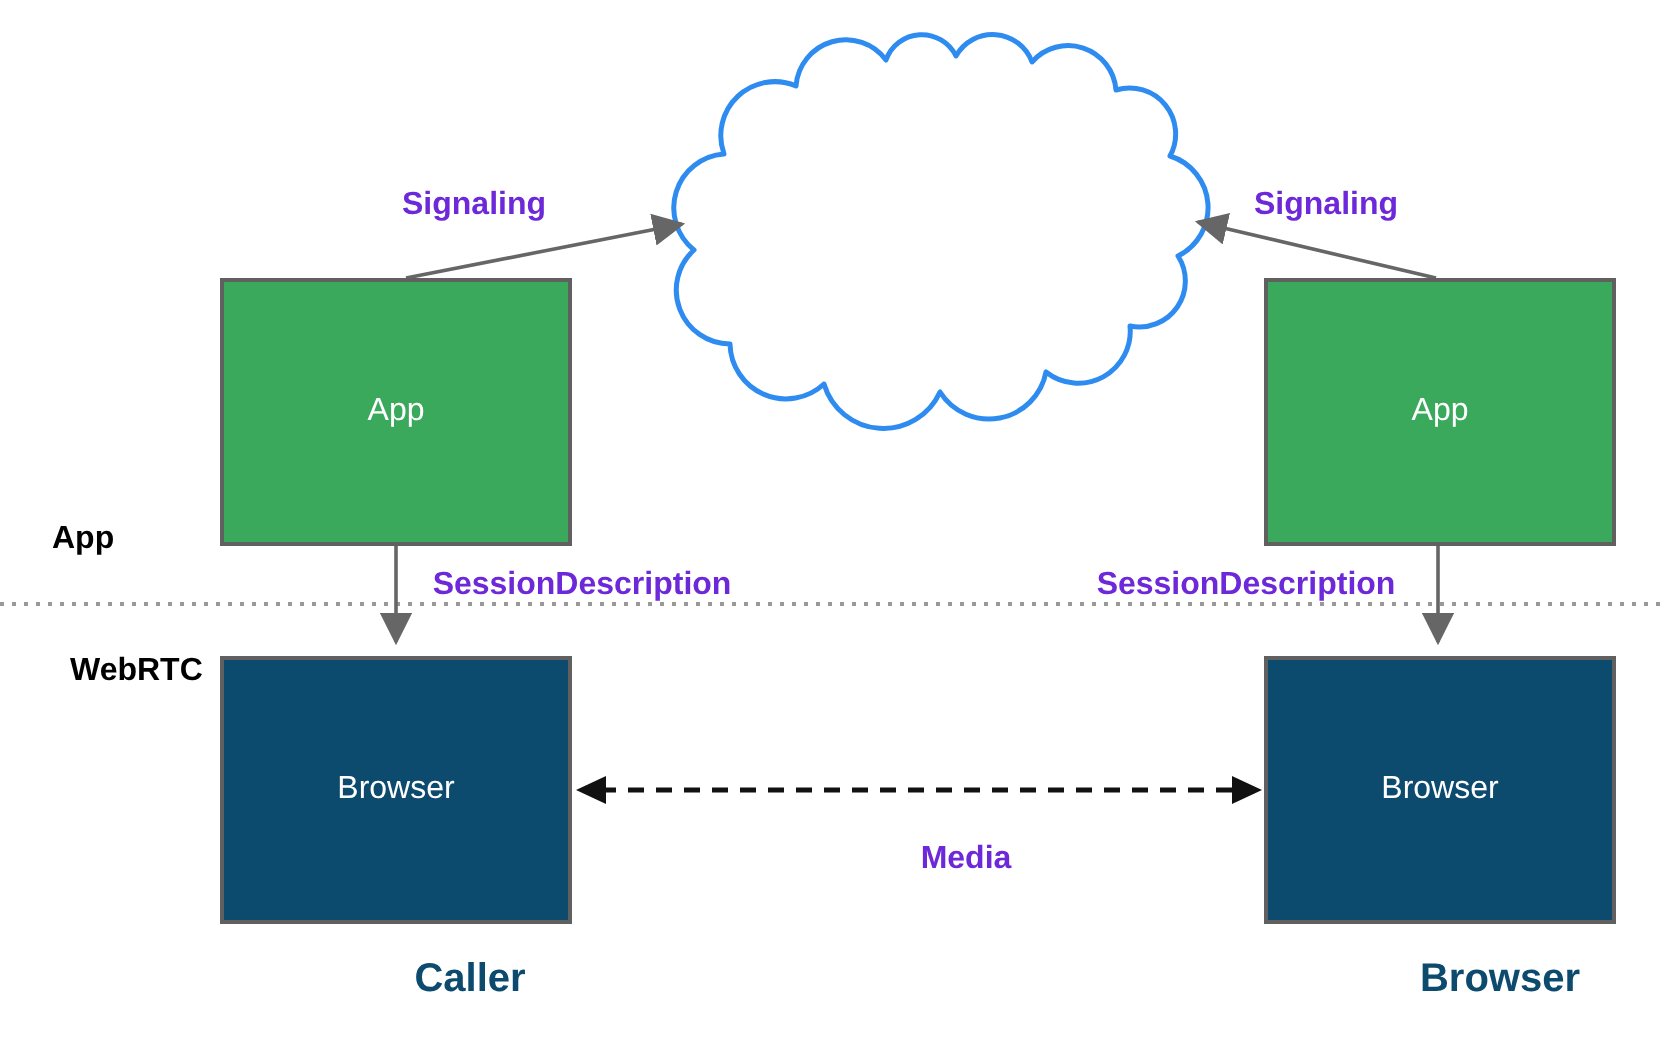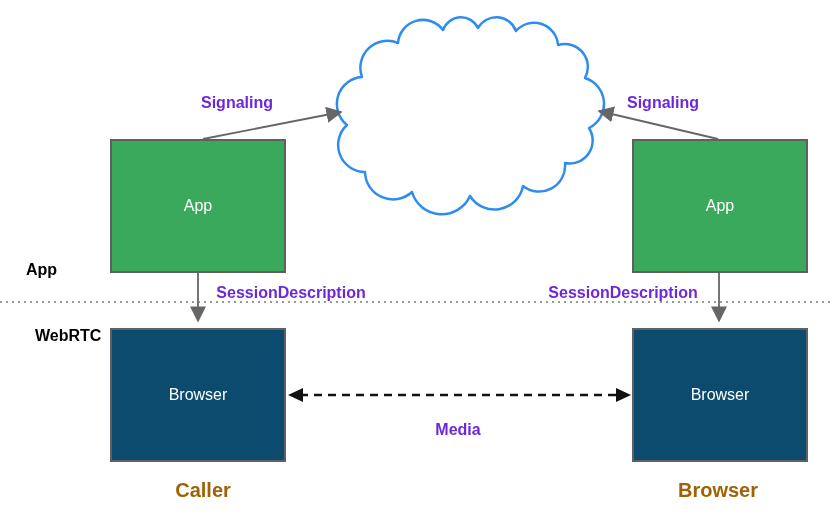--- a/index.html
+++ b/index.html
@@ -59,22 +59,23 @@
     font-size: 16px;
     font-weight: 700;
     color: #000000;
     white-space: nowrap;
   }
   .role-label {
     position: absolute;
     transform: translate(-50%, -50%);
     font-size: 20px;
     font-weight: 700;
-    color: #a16207;
+    color: #0c4a6e;
     white-space: nowrap;
+    margin-left: 32px;
   }
 </style>
 </head>
 <body>
 
 <div id="canvas">
 
   <svg class="layer" viewBox="0 0 834 520">
     <defs>
       <marker id="arrowGray" viewBox="0 0 10 10" refX="9" refY="5" markerWidth="9" markerHeight="9" orient="auto">
@@ -125,21 +126,21 @@
     <span>Browser</span>
   </div>
   <div class="node browser-box right">
     <span>Browser</span>
   </div>
 
   <div class="edge-label" style="left:237px; top:103px;">Signaling</div>
   <div class="edge-label" style="left:663px; top:103px;">Signaling</div>
   <div class="edge-label" style="left:291px; top:293px;">SessionDescription</div>
   <div class="edge-label" style="left:623px; top:293px;">SessionDescription</div>
-  <div class="edge-label" style="left:458px; top:430px;">Media</div>
+  <div class="edge-label" style="left:483px; top:430px;">Media</div>
 
   <div class="layer-label" style="left:26px; top:261px;">App</div>
   <div class="layer-label" style="left:23px; top:327px;margin-left:12px;">WebRTC</div>
 
   <div class="role-label" style="left:203px; top:490px;">Caller</div>
   <div class="role-label" style="left:718px; top:490px;">Browser</div>
 
 </div>
 
 </body></html>

